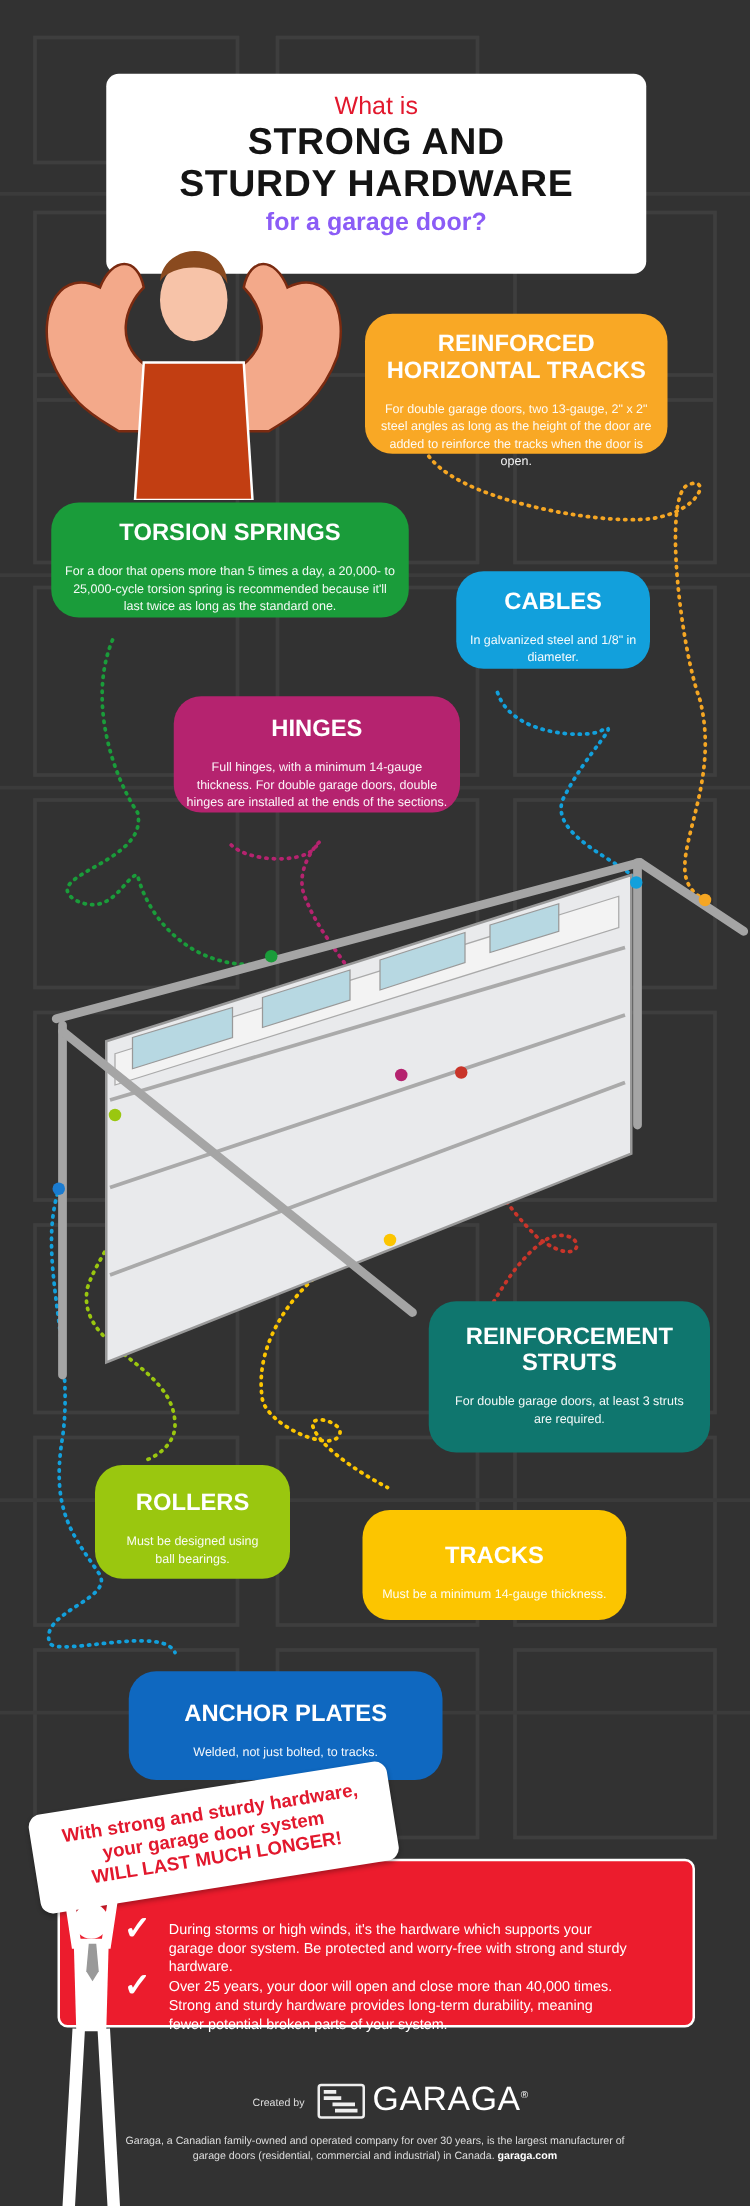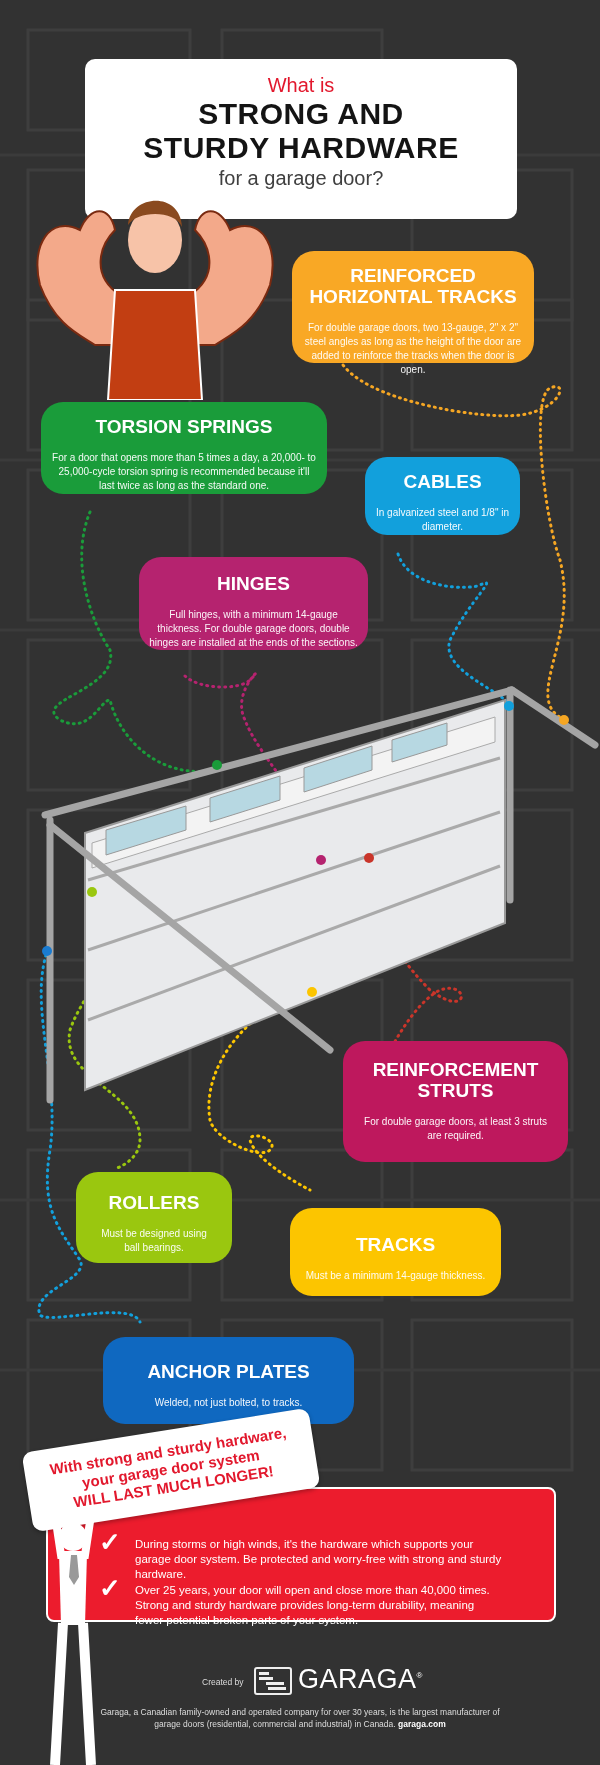--- a/index.html
+++ b/index.html
@@ -2,21 +2,21 @@
 <html><head>
 <meta charset="utf-8">
 <style>
   html, body { margin:0; padding:0; }
   body { width:600px; height:1765px; background:#323232; font-family:"Liberation Sans", sans-serif; position:relative; overflow:hidden; }
   .bg-grid { position:absolute; inset:0; }
   .abs { position:absolute; }
   .title-card { position:absolute; left:85px; top:59px; width:432px; height:160px; background:#fff; border-radius:10px; text-align:center; }
   .title-card .q1 { color:#e2182d; font-size:20px; margin-top:15px; }
   .title-card .h1 { color:#141414; font-weight:bold; font-size:30px; line-height:34px; letter-spacing:0.5px; }
-  .title-card .q2 { color:#404040; font-size:20px; margin-top:2px; }
+  .title-card .q2 { color:#8b5cf6; font-size:20px; margin-top:2px;font-weight:bold; }
   .card { position:absolute; border-radius:22px; color:#fff; text-align:center; box-sizing:border-box; }
   .card .ct { font-weight:bold; font-size:19px; line-height:21px; }
   .card .cd { font-size:10px; line-height:14px; margin-top:14px; opacity:0.95; }
   .final-banner { position:absolute; left:26px; top:1430px; width:290px; height:80px; background:#fff; border-radius:10px; transform:rotate(-9deg); transform-origin:center; text-align:center; color:#e2182d; font-weight:bold; font-size:15px; line-height:18px; box-shadow:0 2px 4px rgba(0,0,0,0.3); z-index:3; }
   .final-banner div:first-child { margin-top:12px; }
   .red-panel { position:absolute; left:46px; top:1487px; width:510px; height:135px; background:#ec1c2d; border-radius:8px; border:2px solid #fff; box-sizing:border-box; z-index:2; }
   .benefit { position:absolute; left:135px; width:370px; color:#fff; font-size:11.5px; line-height:15px; }
   .check { position:absolute; left:-36px; top:-2px; font-size:26px; color:#fff; font-weight:bold; }
   .footer-created { position:absolute; left:202px; top:1677px; color:#ddd; font-size:8.5px; }
   .logo-box { position:absolute; left:254px; top:1667px; width:38px; height:28px; border:2px solid #eee; border-radius:3px; box-sizing:border-box; }
@@ -137,21 +137,21 @@
 <div class="card" style="left:365px;top:457px;width:155px;height:78px;background:#12a0dc;padding:14px 10px 0;z-index:3">
   <div class="ct">CABLES</div>
   <div class="cd">In galvanized steel and 1/8" in diameter.</div>
 </div>
 
 <div class="card" style="left:139px;top:557px;width:229px;height:93px;background:#b5236f;padding:16px 8px 0;z-index:3">
   <div class="ct">HINGES</div>
   <div class="cd">Full hinges, with a minimum 14-gauge thickness. For double garage doors, double hinges are installed at the ends of the sections.</div>
 </div>
 
-<div class="card" style="left:343px;top:1041px;width:225px;height:121px;background:#be185d;padding:18px 20px 0;z-index:3">
+<div class="card" style="left:343px;top:1041px;width:225px;height:121px;background:#0f766e;padding:18px 20px 0;z-index:3">
   <div class="ct">REINFORCEMENT</div>
   <div class="ct">STRUTS</div>
   <div class="cd">For double garage doors, at least 3 struts are required.</div>
 </div>
 
 <div class="card" style="left:76px;top:1172px;width:156px;height:91px;background:#9ac70f;padding:20px 18px 0;z-index:3">
   <div class="ct">ROLLERS</div>
   <div class="cd">Must be designed using ball bearings.</div>
 </div>
 

